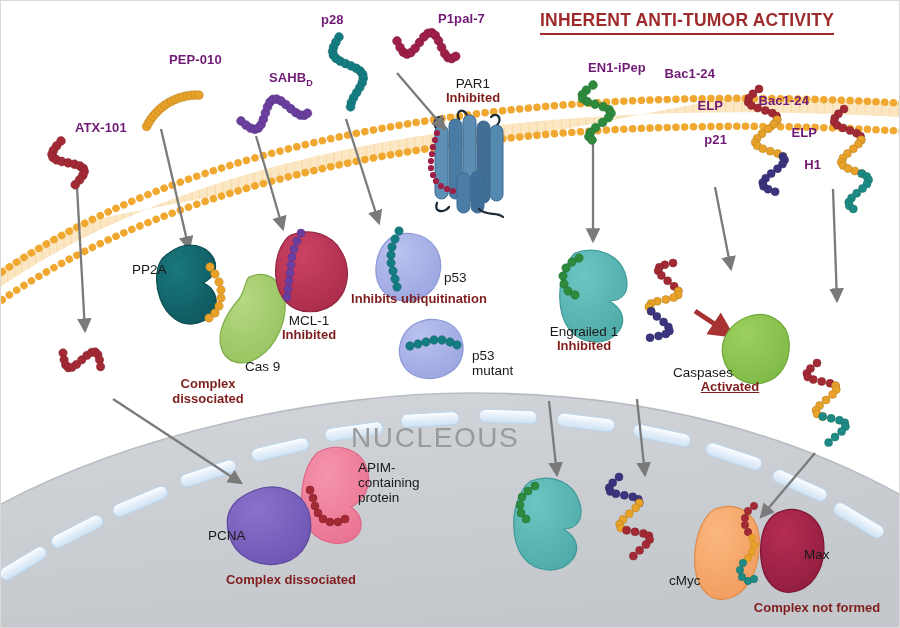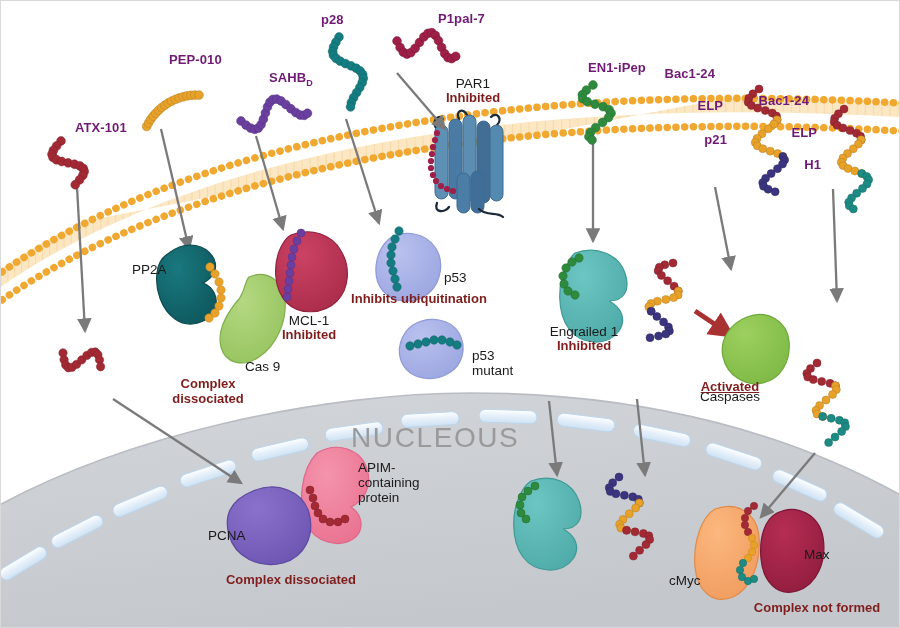--- a/index.html
+++ b/index.html
@@ -853,20 +853,21 @@
           <circle cx="642.3983194996184" cy="532.4126219823986" r="4" fill="#a32a35" stroke="#7f2129" stroke-width="0.5"></circle>
           <circle cx="647.8346908680234" cy="534.8168130471862" r="4" fill="#a32a35" stroke="#7f2129" stroke-width="0.5"></circle>
           <circle cx="648.671414584157" cy="538.5399318523789" r="4" fill="#a32a35" stroke="#7f2129" stroke-width="0.5"></circle>
           <circle cx="644.9903682526159" cy="543.5585003726616" r="4" fill="#a32a35" stroke="#7f2129" stroke-width="0.5"></circle>
           <circle cx="638.6074364833241" cy="549.3518220750683" r="4" fill="#a32a35" stroke="#7f2129" stroke-width="0.5"></circle>
           <circle cx="632.3755394650897" cy="555.10183525952" r="4" fill="#a32a35" stroke="#7f2129" stroke-width="0.5"></circle>
         </g>
       </g>
   </svg>
 
+  <div id="title">INHERENT ANTI-TUMOR ACTIVITY</div>
   <div id="nucleus-text">NUCLEOUS</div>
 
   <div id="peptide-labels">
       <div class="lbl pep-name" style="left: 74px; top: 120px;">ATX-101</div>
       <div class="lbl pep-name" style="left: 168px; top: 52px;">PEP-010</div>
       <div class="lbl pep-name" style="left: 268px; top: 70px;">SAHB<small>D</small></div>
       <div class="lbl pep-name" style="left: 320px; top: 12px;">p28</div>
       <div class="lbl pep-name" style="left: 437px; top: 11px;">P1pal-7</div>
       <div class="lbl pep-name" style="left: 587px; top: 60px;">EN1-iPep</div>
     </div>
@@ -879,21 +880,21 @@
       <div class="lbl pep-name" style="left: 820px; top: 157px; transform: translateX(-100%);">H1</div>
     </div>
   <div id="protein-labels">
       <div class="lbl prot-name" style="left: 131px; top: 261px;">PP2A</div>
       <div class="lbl prot-name" style="left: 244px; top: 358px;">Cas 9</div>
       <div class="lbl prot-name center" style="left: 308px; top: 312px; text-align: center;">MCL-1</div>
       <div class="lbl prot-name" style="left: 443px; top: 269px;">p53</div>
       <div class="lbl prot-name" style="left: 471px; top: 347px;">p53
 mutant</div>
       <div class="lbl prot-name center" style="left: 583px; top: 323px; text-align: right;">Engrailed 1</div>
-      <div class="lbl prot-name center" style="left: 729px; top: 364px; text-align: center; margin-top: 24px;">Caspases</div>
+      <div class="lbl prot-name center" style="left: 702px; top: 364px; text-align: center;">Caspases</div>
       <div class="lbl prot-name" style="left: 207px; top: 527px;">PCNA</div>
       <div class="lbl prot-name" style="left: 357px; top: 459px;">APIM-
 containing
 protein</div>
       <div class="lbl prot-name" style="left: 668px; top: 572px;">cMyc</div>
       <div class="lbl prot-name" style="left: 803px; top: 546px;">Max</div>
     </div>
   <div id="effect-labels">
       <div class="lbl eff center" style="left: 207px; top: 376px; text-align: center;">Complex
 dissociated</div>

